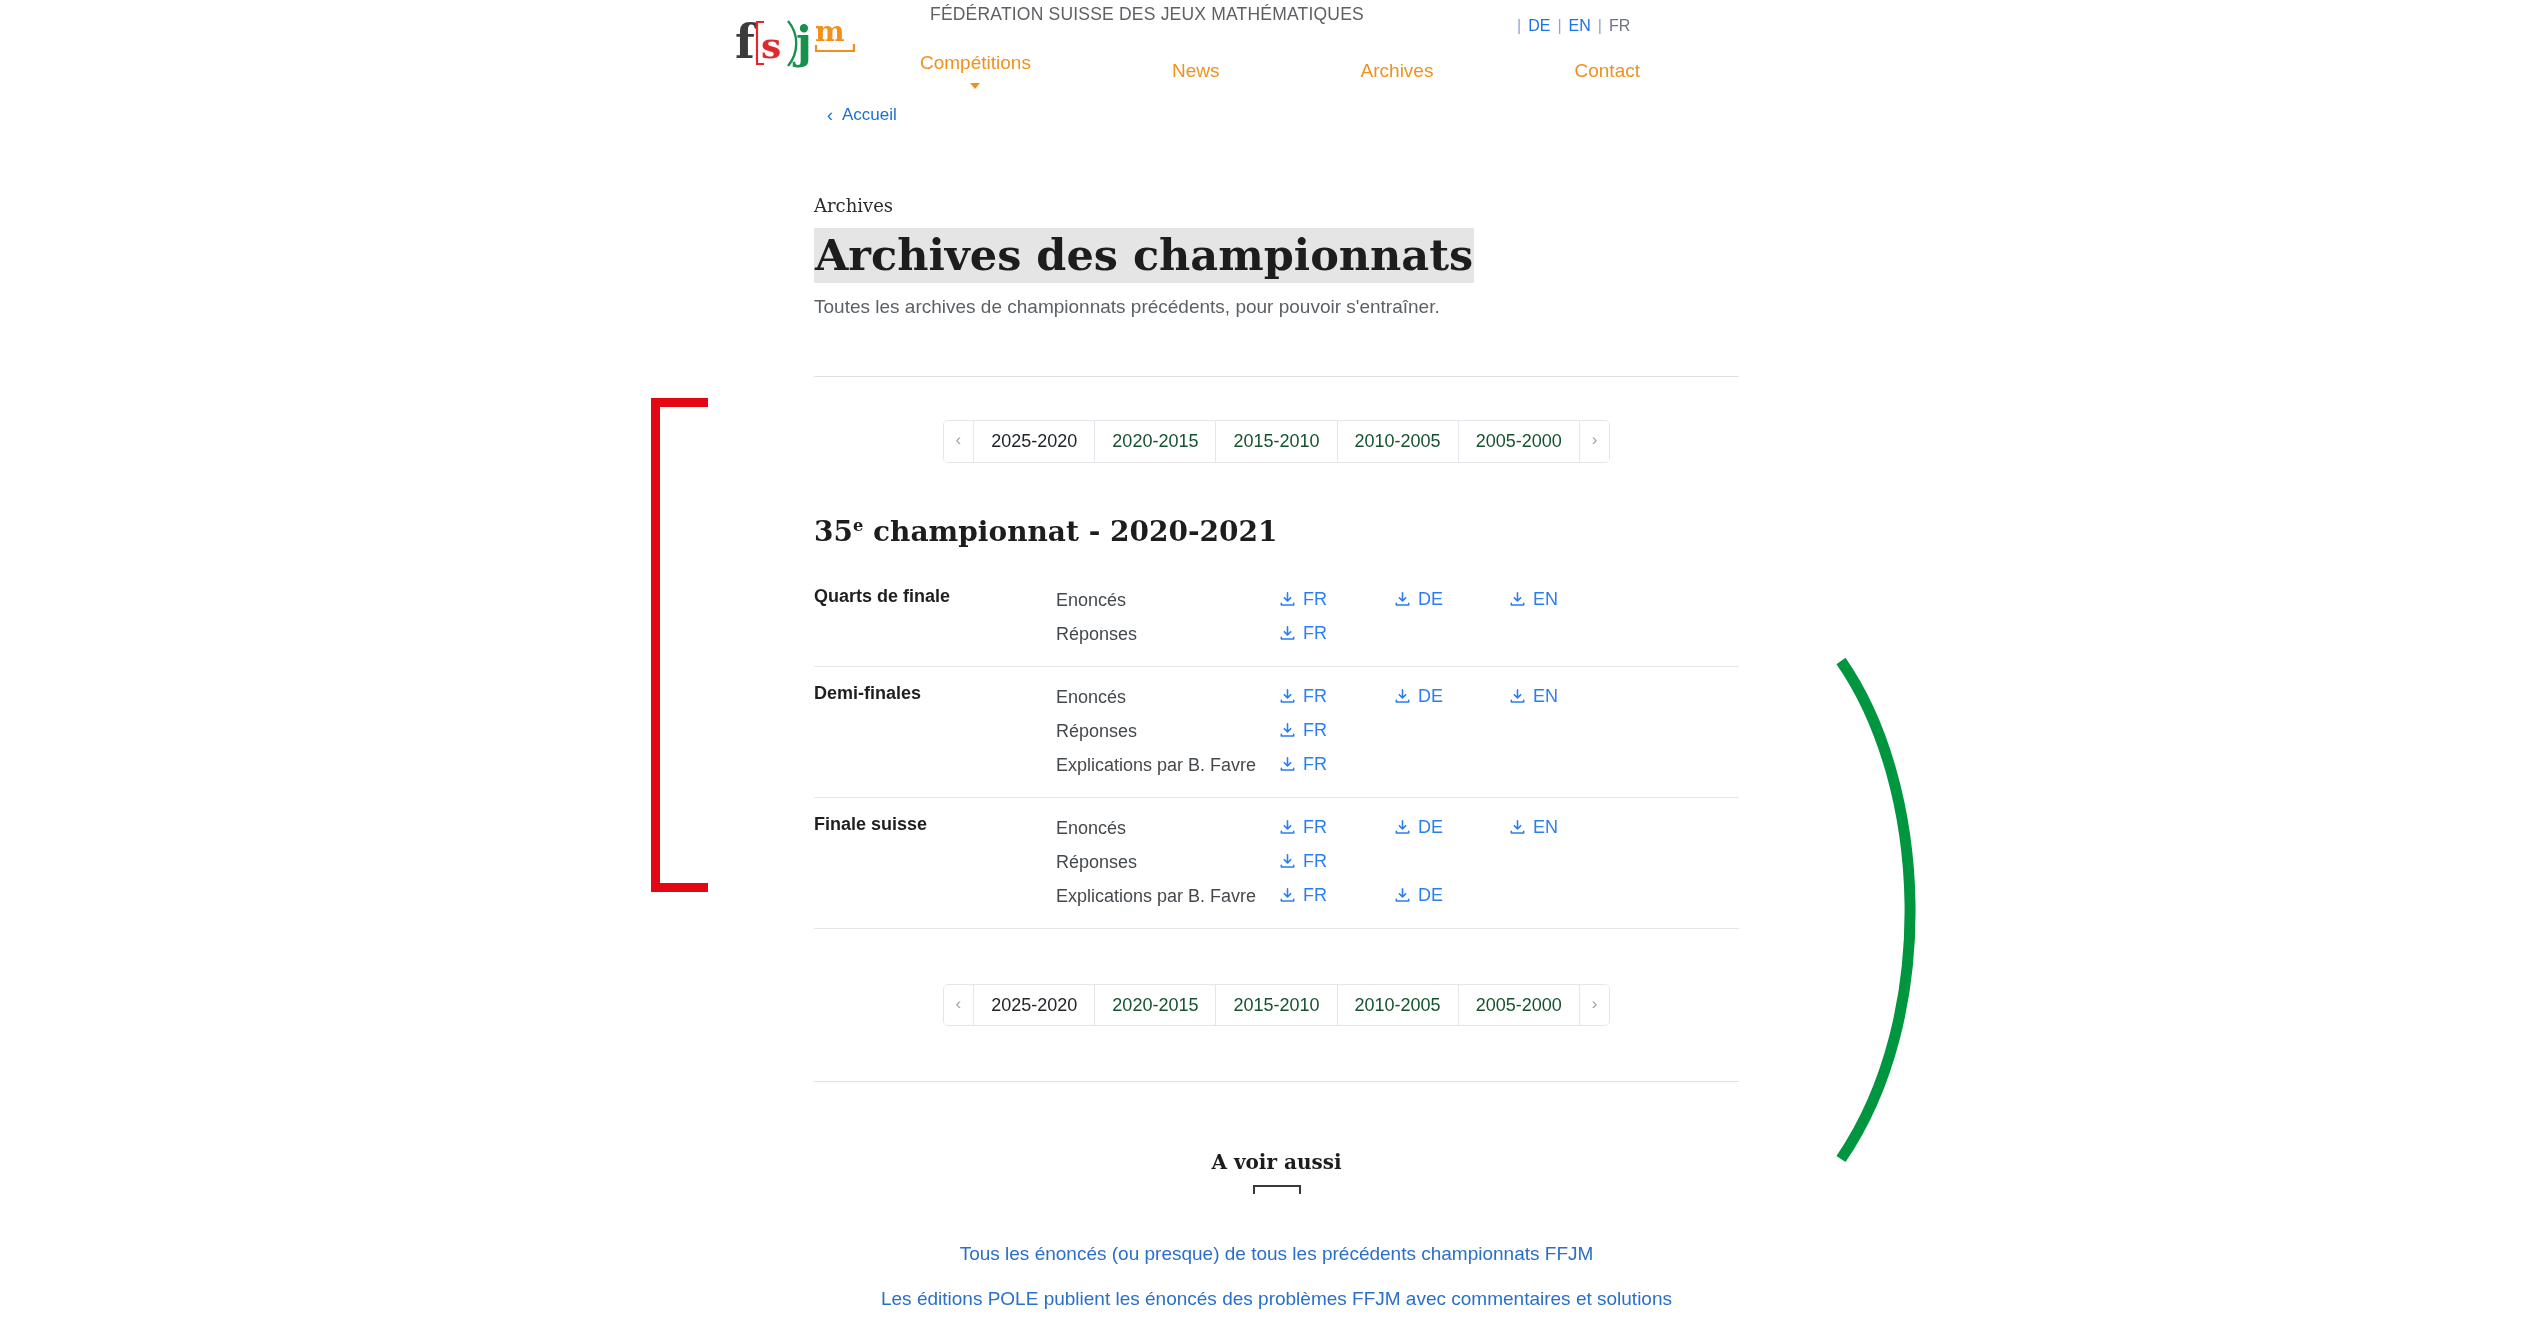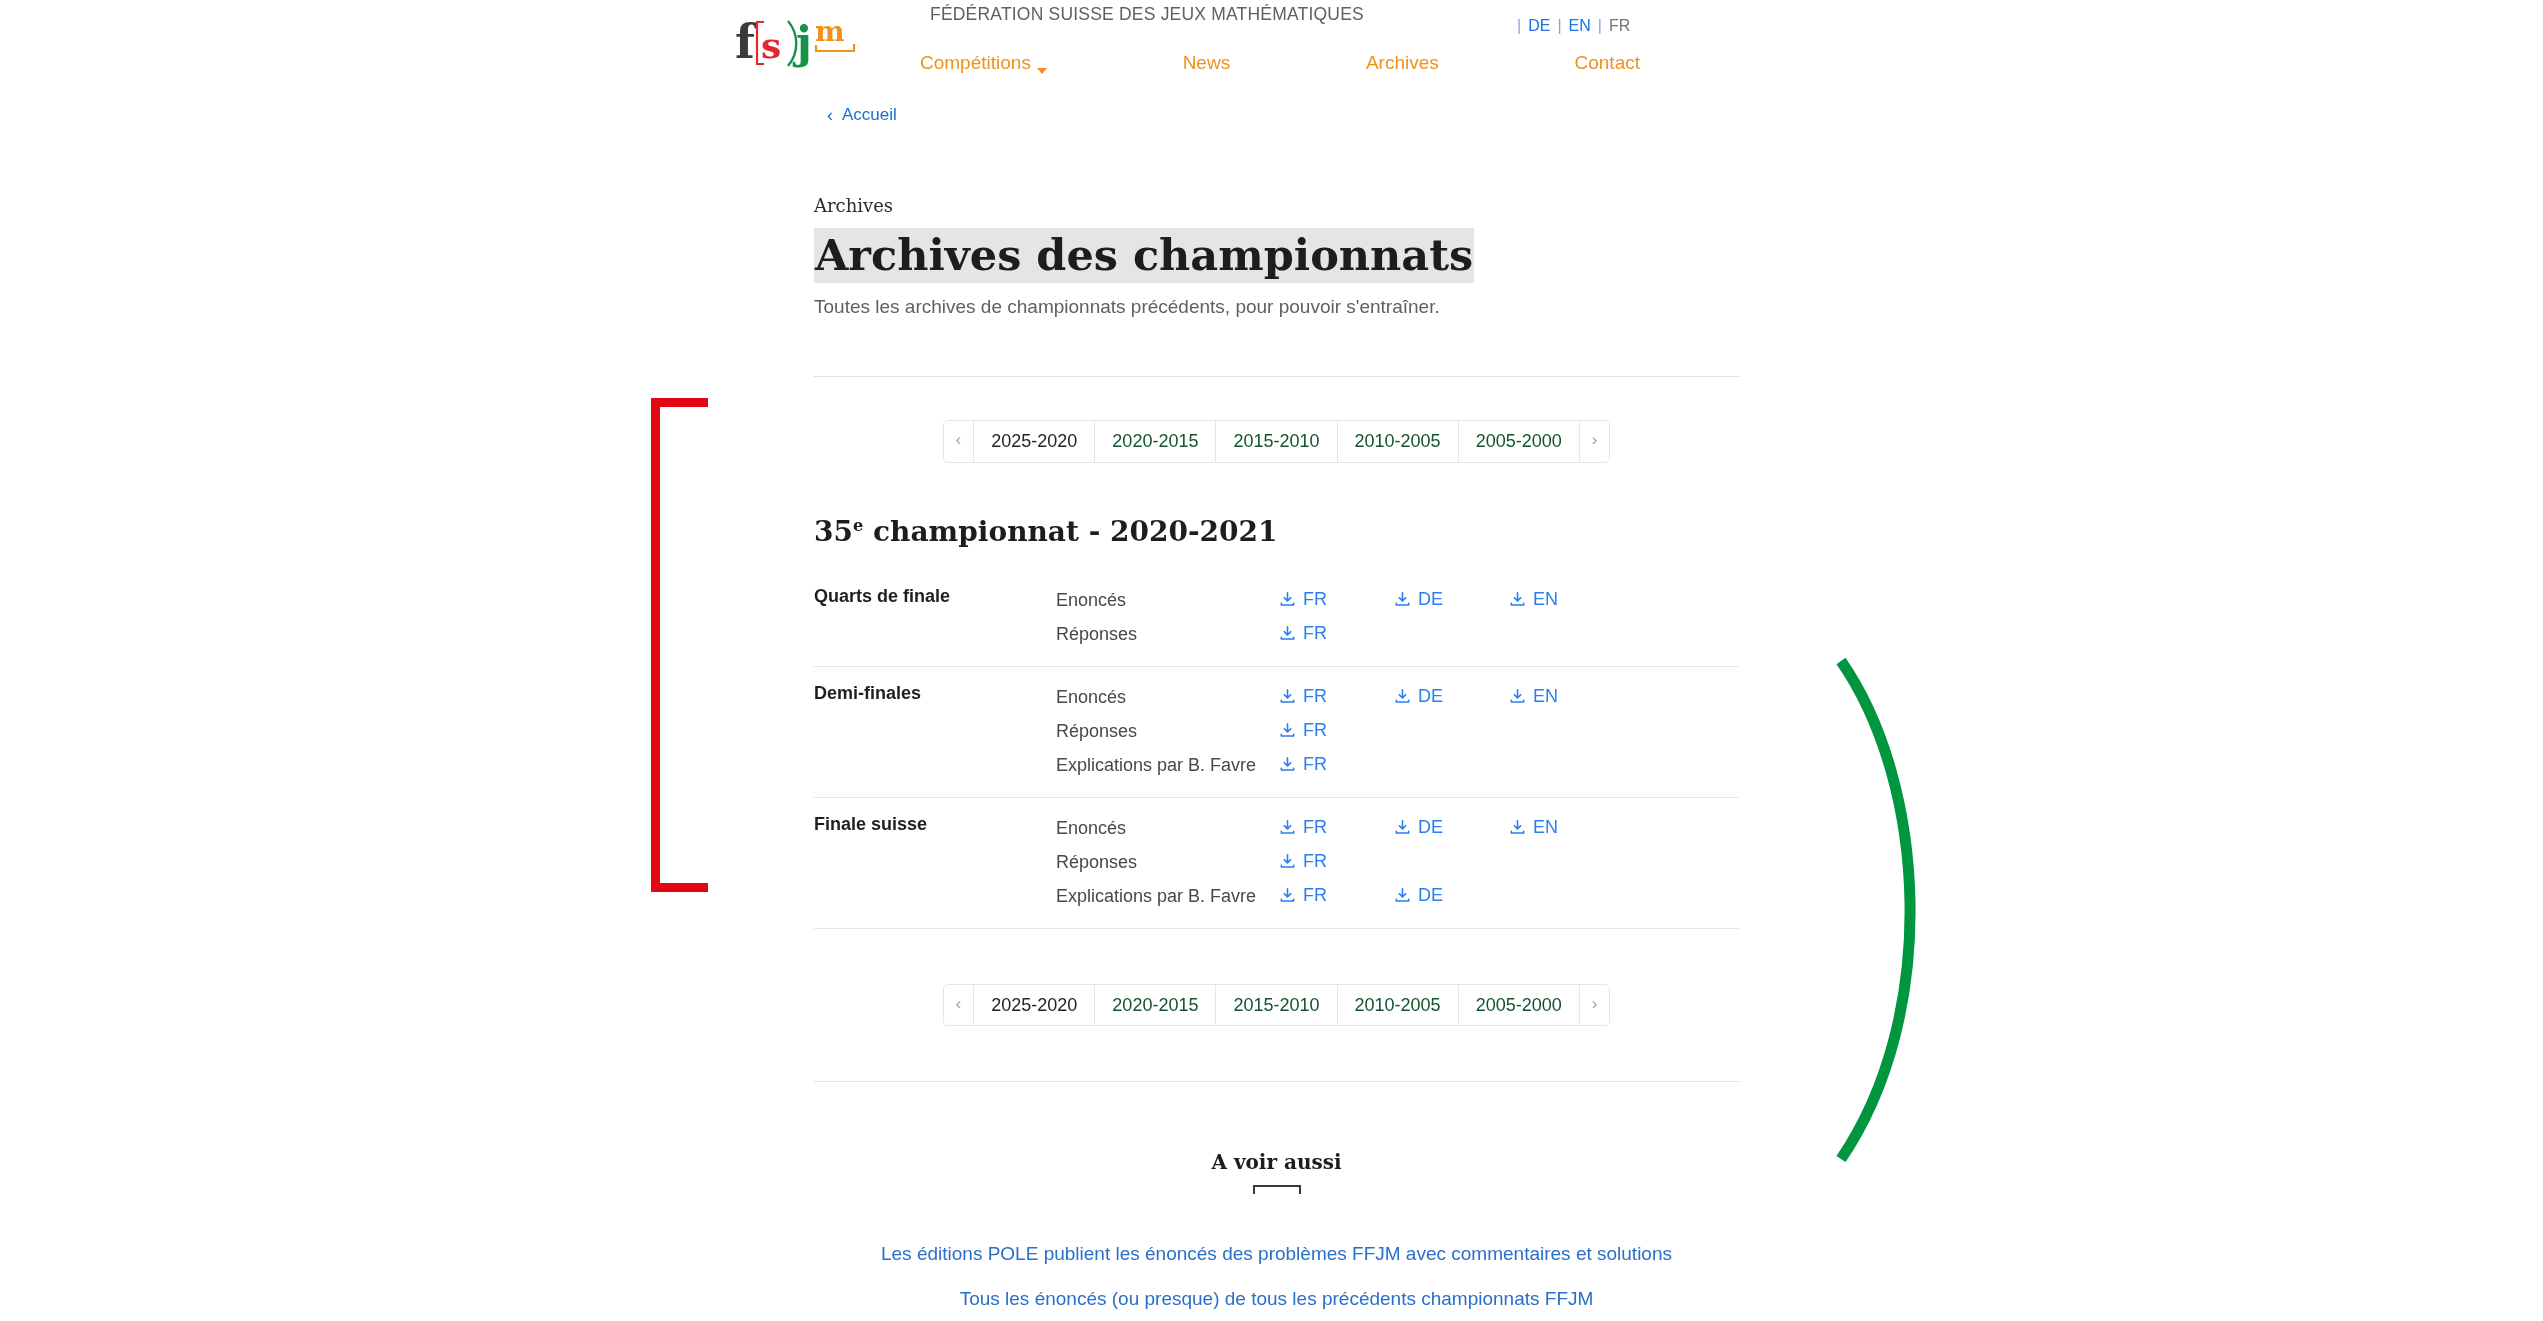--- a/index.html
+++ b/index.html
@@ -98,22 +98,23 @@
     justify-content: space-between;
     align-items: center;
   }
   .nav-link {
     color: #f0911e;
     font-size: 19px;
     text-decoration: none;
     white-space: nowrap;
     font-family: "Liberation Sans", sans-serif;
     display: inline-flex;
-    align-items: flex-end;
+    align-items: center;
     gap: 6px;
+    flex-direction: column;
   }
   .caret {
     display: inline-block;
     width: 0; height: 0;
     border-left: 5px solid transparent;
     border-right: 5px solid transparent;
     border-top: 6px solid #f0911e;
     margin-top: 3px;
   }
 
@@ -629,19 +630,19 @@
         <a class="pg arrow" href="#">›</a>
       </div>
     </div>
 
     <hr class="rule rule-bottom">
 
     <section class="also-section">
       <h3 class="also-title">A voir aussi</h3>
       <div class="also-underline"></div>
       <div class="also-links">
+        <a class="also-link" href="#">Tous les énoncés (ou presque) de tous les précédents championnats FFJM</a>
         <a class="also-link" href="#">Les éditions POLE publient les énoncés des problèmes FFJM avec commentaires et solutions</a>
-        <a class="also-link" href="#">Tous les énoncés (ou presque) de tous les précédents championnats FFJM</a>
       </div>
     </section>
 
   </div>
 </main>
 
 </body></html>

